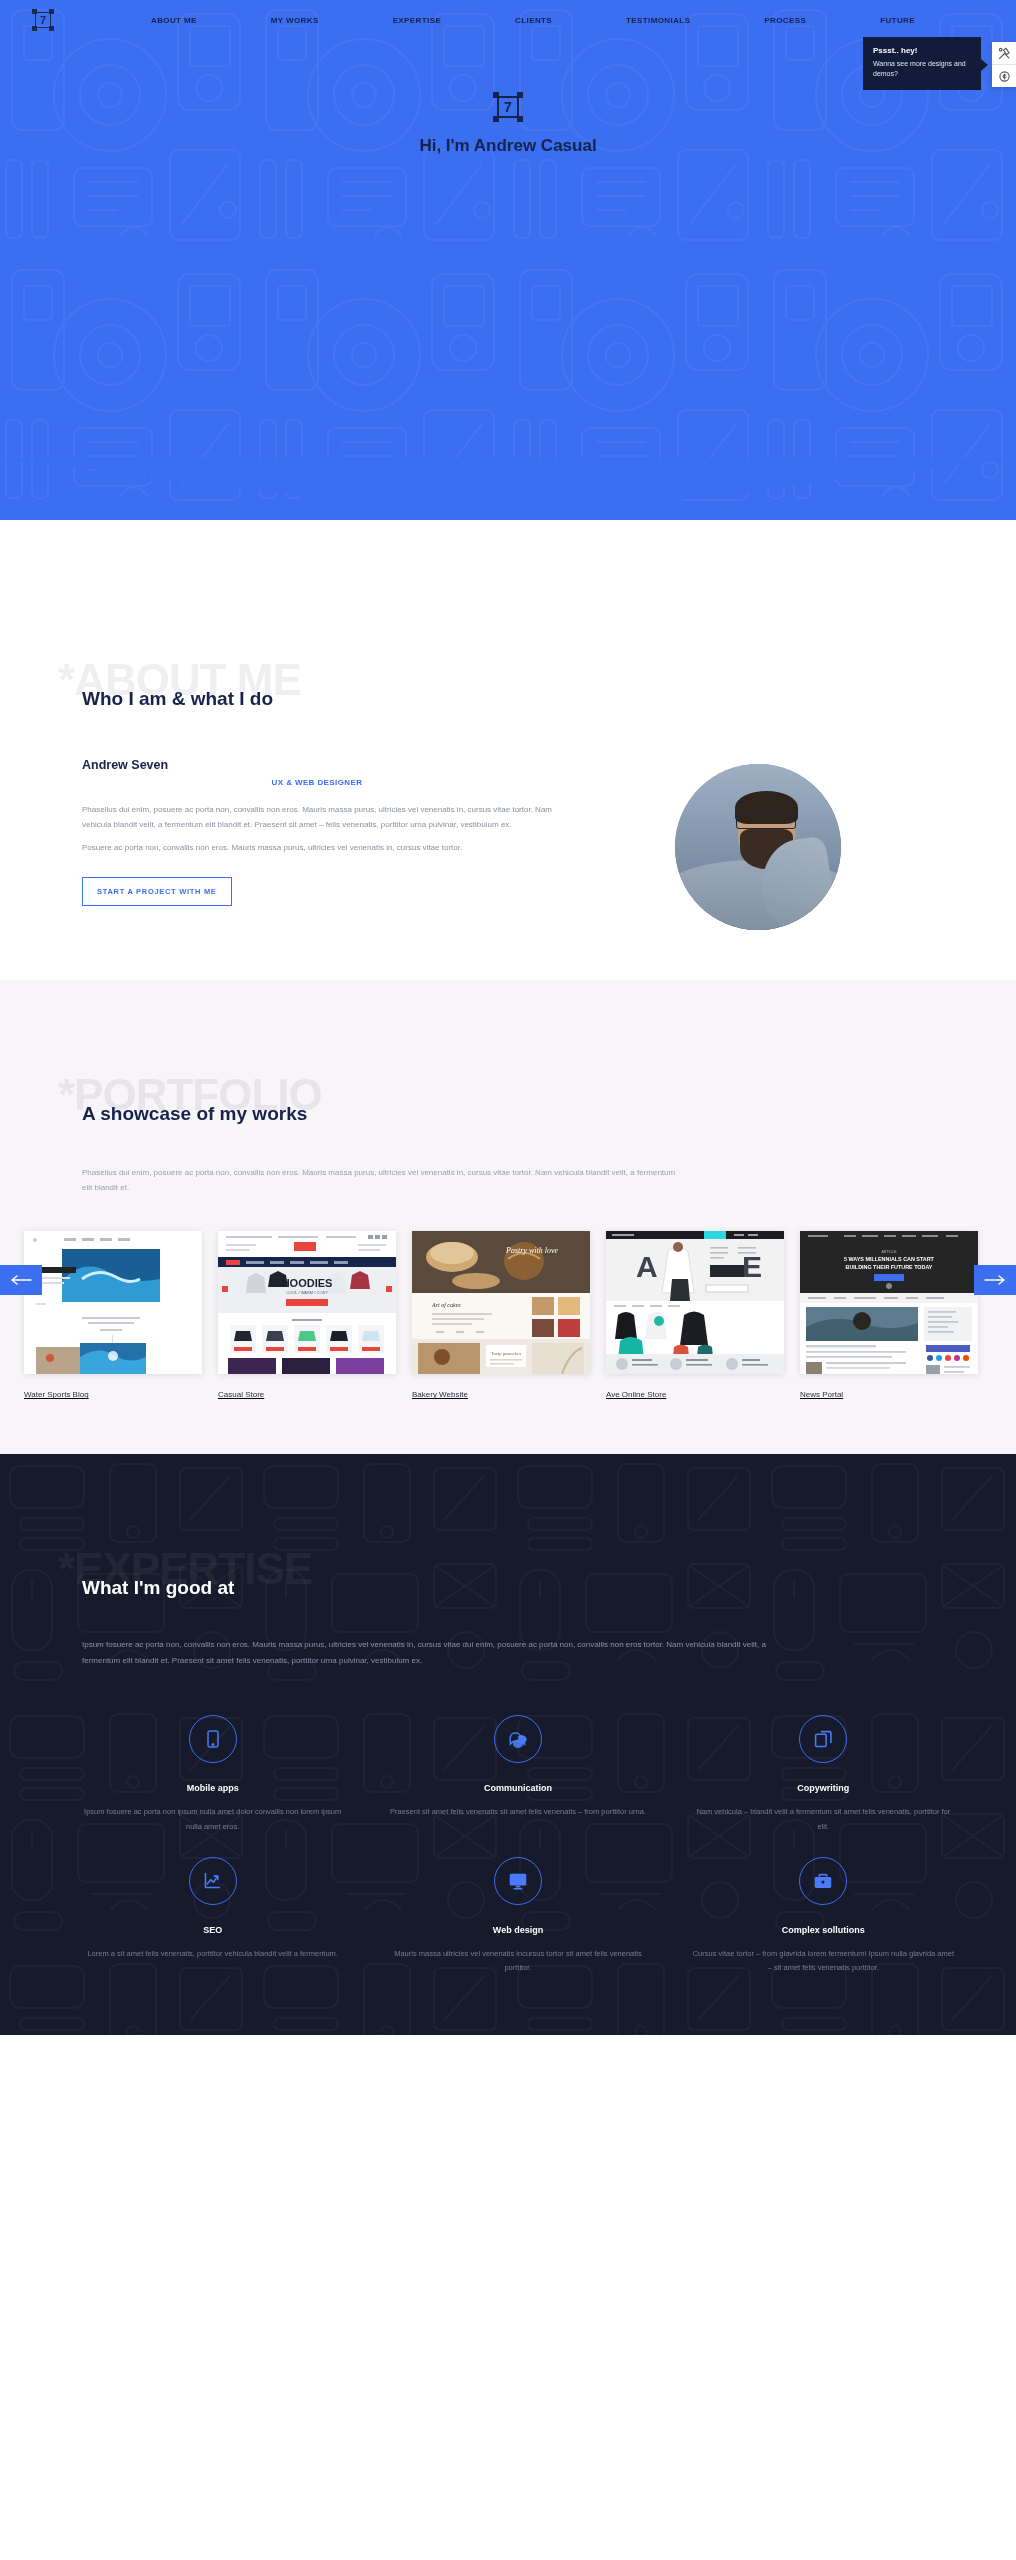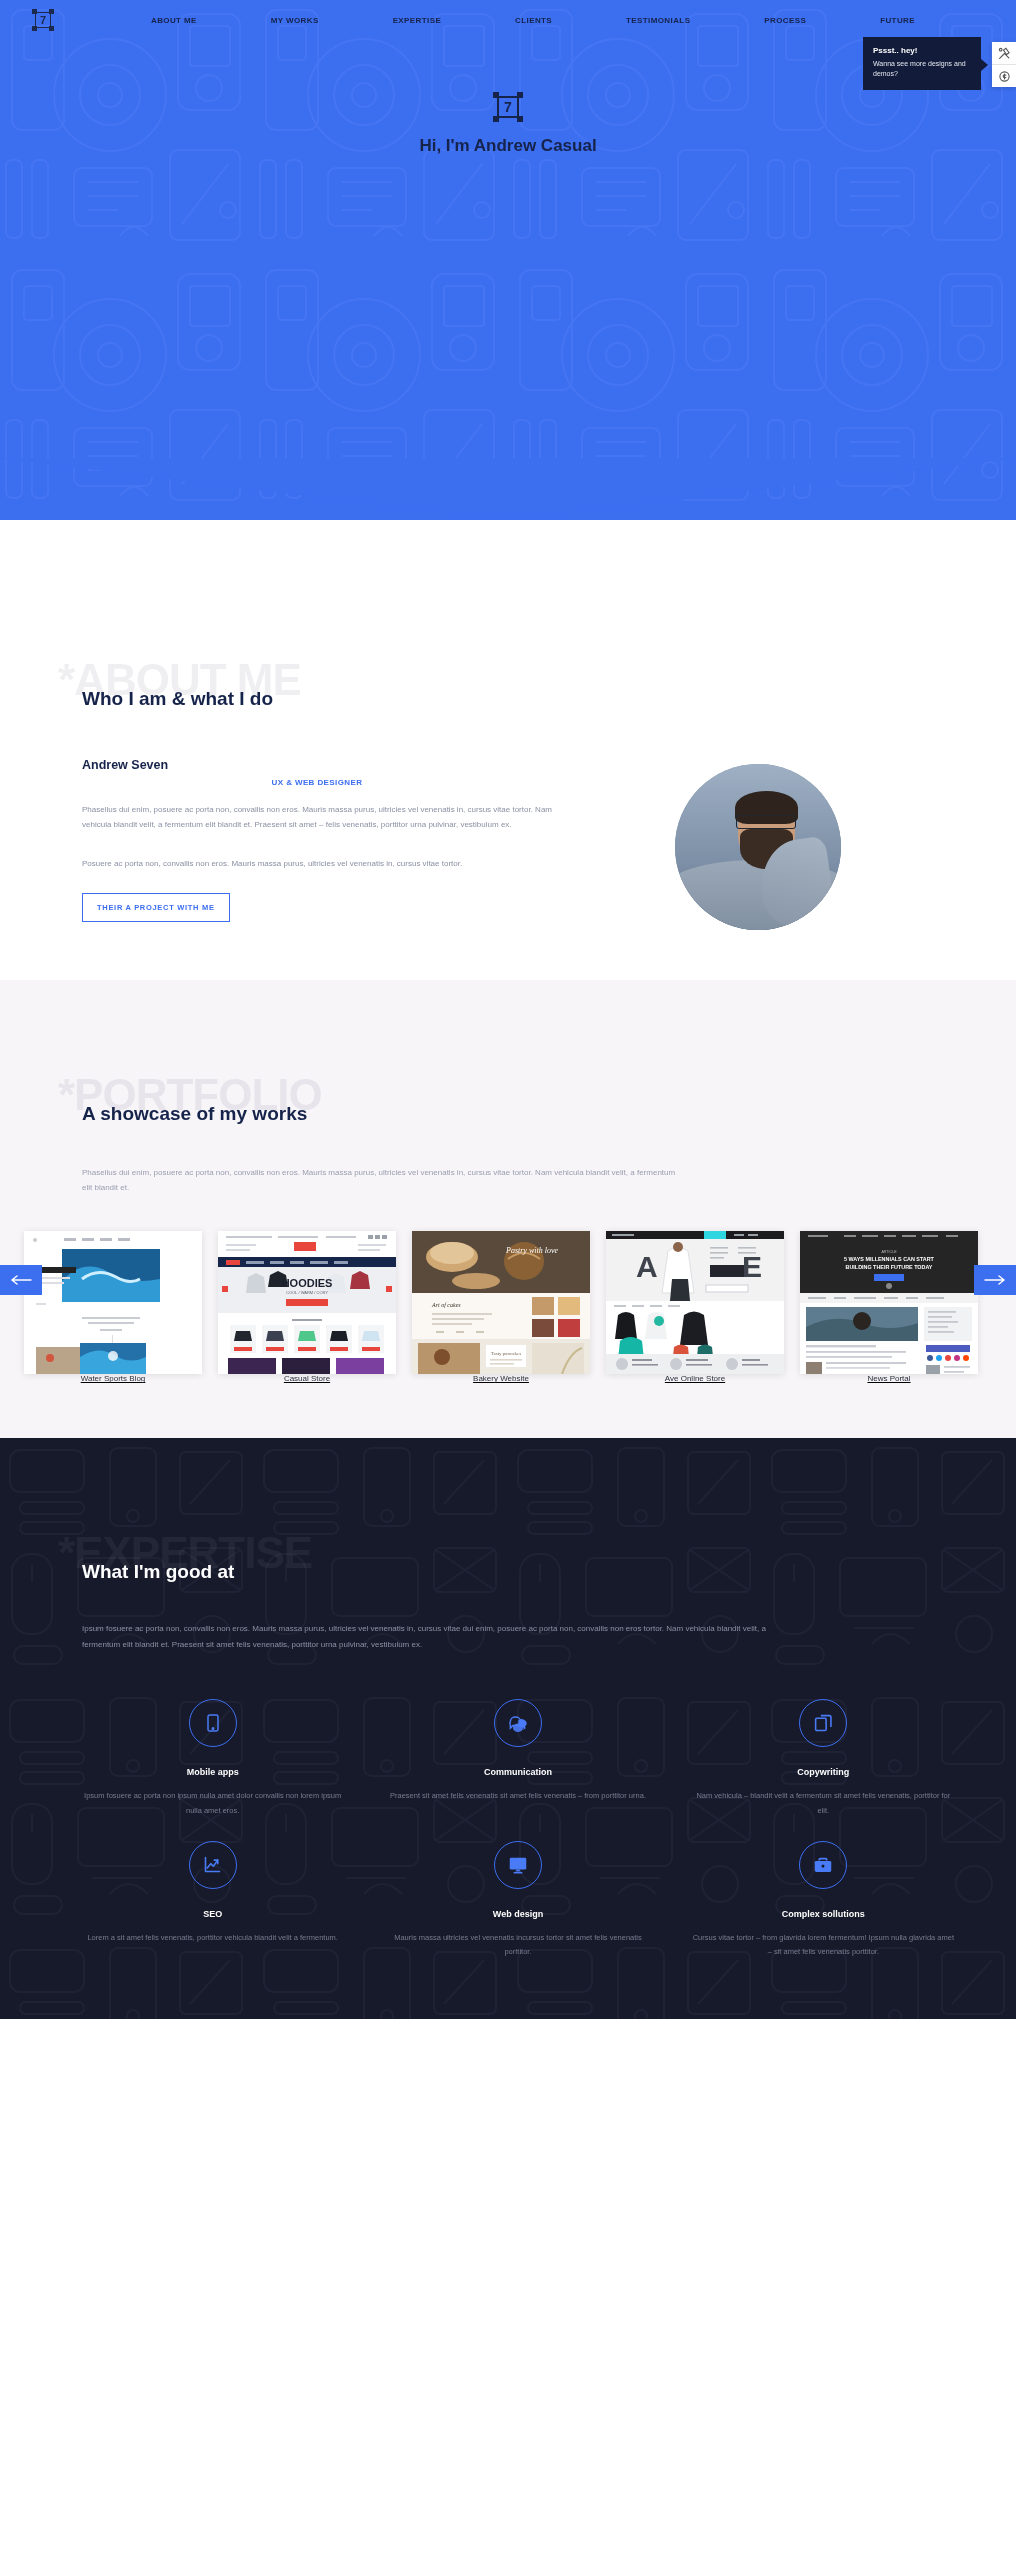--- a/index.html
+++ b/index.html
@@ -175,21 +175,21 @@
   .about-left { width:470px; }
   .about-name { font-size:12.5px; font-weight:bold; color:#16234a; }
   .about-role {
     font-size:8px; font-weight:bold; color:#3c6ef0;
     letter-spacing:.4px; margin-top:6px;text-align:center;
   }
   .about-p {
     font-size:8px; line-height:1.85; color:#8c91a4;
     margin-top:16px;
   }
-  .about-p + .about-p { margin-top:24px; }
+  .about-p + .about-p { margin-top:8px; }
   .btn-outline {
     display:inline-block;
     margin-top:22px;
     border:1px solid #3c6ef0;
     color:#3c6ef0;
     font-size:7.5px;
     font-weight:bold;
     letter-spacing:.7px;
     padding:9px 14px;
     background:transparent;
@@ -248,23 +248,24 @@
   .pf-item { width:178px;text-decoration:underline; }
   .pf-thumb {
     height:143px;
     background:#fff;
     box-shadow:0 1px 7px rgba(0,0,0,.11);
     overflow:hidden;
     position:relative;
     cursor:pointer;
   }
   .pf-cap {
-    text-align:center;
+    text-align:left;
     font-size:8px;
     color:#2a2f3d;
+    margin-top:16px;
     font-weight:500;
   }
   .pf-arrow {
     position:absolute;
     top:70px;
     width:42px; height:30px;
     background:#3c6ef0;
     display:flex; align-items:center; justify-content:center;
     color:#fff; font-size:14px;
     cursor:pointer;
@@ -409,21 +410,21 @@
       <div class="ghost">*ABOUT ME</div>
       <div class="sec-title">Who I am &amp; what I do</div>
     </div>
 
     <div class="about-grid">
       <div class="about-left">
         <div class="about-name">Andrew Seven</div>
         <div class="about-role">UX &amp; WEB DESIGNER</div>
         <p class="about-p">Phasellus dui enim, posuere ac porta non, convallis non eros. Mauris massa purus, ultricies vel venenatis in, cursus vitae tortor. Nam vehicula blandit velit, a fermentum elit blandit et. Praesent sit amet – felis venenatis, porttitor urna pulvinar, vestibulum ex.</p>
         <p class="about-p">Posuere ac porta non, convallis non eros. Mauris massa purus, ultricies vel venenatis in, cursus vitae tortor.</p>
-        <button class="btn-outline">THEIR A PROJECT WITH ME</button>
+        <button class="btn-outline">START A PROJECT WITH ME</button>
       </div>
       <div class="about-right">
         <div class="avatar">
           <div class="sky"></div>
           <div class="shirt"></div>
           <div class="head"></div>
           <div class="hair"></div>
           <div class="beard"></div>
           <div class="glasses"></div>
           <div class="arm"></div>

